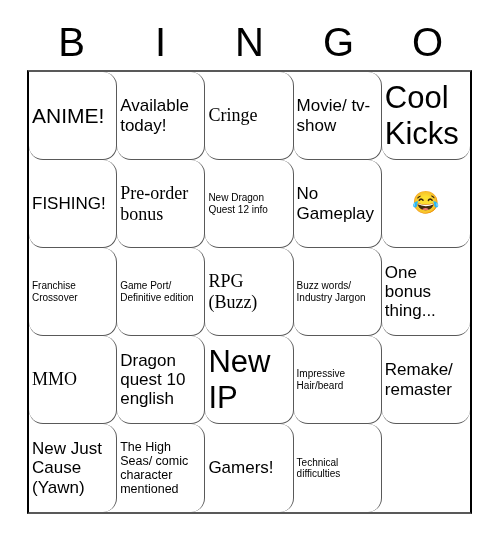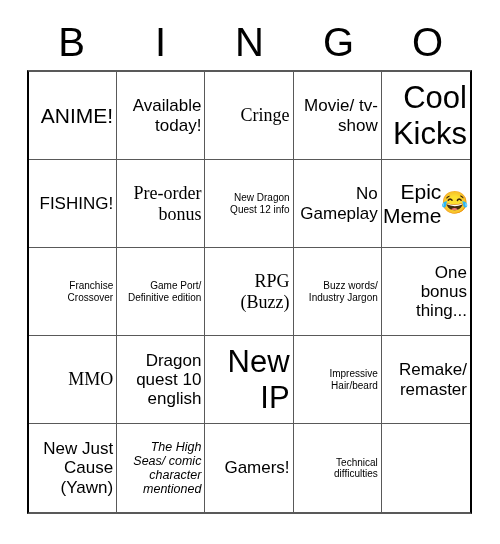--- a/index.html
+++ b/index.html
@@ -55,36 +55,37 @@
     grid-template-rows: repeat(5, 1fr);
     background: #ffffff;
   }
   .cell {
     box-sizing: border-box;
     border-right: 1px solid #595959;
     border-bottom: 1px solid #595959;
     display: flex;
     align-items: center;
     justify-content: center;
-    text-align: right;
+    text-align: left;
     padding: 2px 3px;
     overflow: hidden;
     background: #ffffff;
+    border-radius: 14px;
   }
   .cell:nth-child(5n) { border-right: none; }
   .cell:nth-child(n+21) { border-bottom: none; }
   .cell-text {
     display: block;
     width: 100%;
     line-height: 1.13;
     word-wrap: break-word;
     color: #000000;
   }
   
-  .fs-xs .cell-text { font-size: 12.5px; font-style: italic; }
+  .fs-xs .cell-text { font-size: 12.5px; }
   .fs-s  .cell-text { font-size: 10px; }
   .fs-m  .cell-text { font-size: 17px; }
   .fs-l  .cell-text { font-size: 21px; }
   .fs-xl .cell-text { font-size: 18px; font-family: Liberation Serif, serif; }
   .fs-xxl .cell-text { font-size: 31px; }
   .emoji {
     display: block;
     font-size: 22px;
     line-height: 1.1;
   }
@@ -124,21 +125,20 @@
       <div class="cell fs-xl">
         <span class="cell-text">Pre-order bonus</span>
       </div>
       <div class="cell fs-s">
         <span class="cell-text">New Dragon Quest 12 info</span>
       </div>
       <div class="cell fs-m">
         <span class="cell-text">No Gameplay</span>
       </div>
       <div class="cell fs-l">
-        <span class="cell-text">Epic Meme</span>
         <span class="emoji">😂</span>
       </div>
       <div class="cell fs-s">
         <span class="cell-text">Franchise Crossover</span>
       </div>
       <div class="cell fs-s">
         <span class="cell-text">Game Port/ Definitive edition</span>
       </div>
       <div class="cell fs-xl">
         <span class="cell-text">RPG (Buzz)</span>

